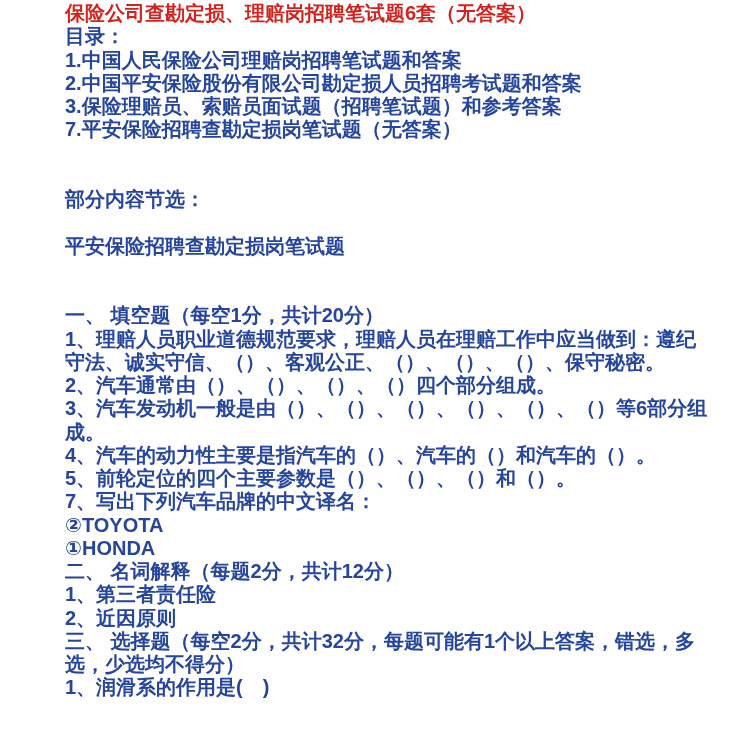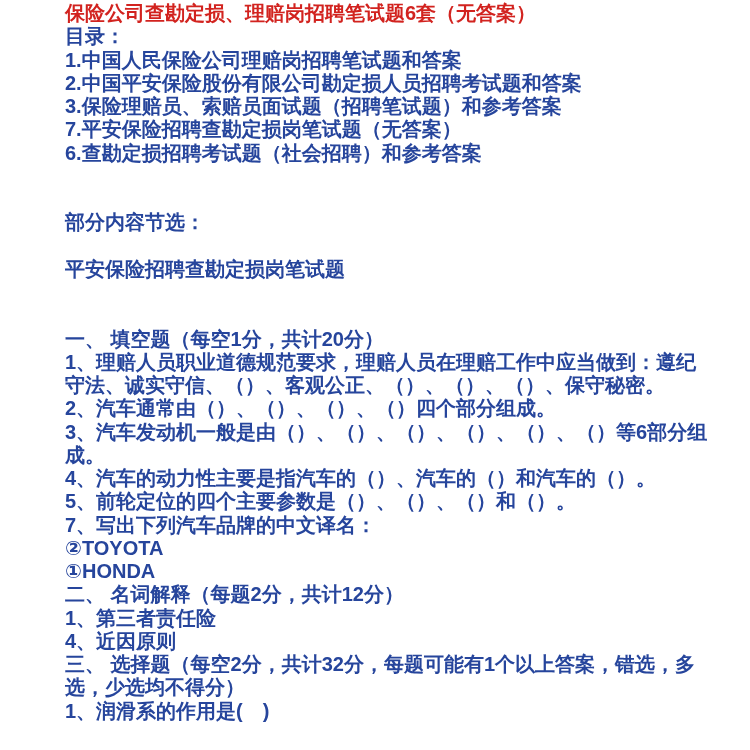--- a/index.html
+++ b/index.html
@@ -38,21 +38,20 @@
 <body>
 
 <div class="doc">
   <div class="line title">保险公司查勘定损、理赔岗招聘笔试题6套（无答案）</div>
   <div class="line">目录：</div>
   <div>
       <div class="line">1.中国人民保险公司理赔岗招聘笔试题和答案</div>
       <div class="line">2.中国平安保险股份有限公司勘定损人员招聘考试题和答案</div>
       <div class="line">3.保险理赔员、索赔员面试题（招聘笔试题）和参考答案</div>
       <div class="line">7.平安保险招聘查勘定损岗笔试题（无答案）</div>
-      <div class="line">6.查勘定损招聘考试题（社会招聘）和参考答案</div>
     </div>
   <div class="line spacer"></div>
   <div class="line spacer"></div>
   <div class="line">部分内容节选：</div>
   <div class="line spacer"></div>
   <div class="line">平安保险招聘查勘定损岗笔试题</div>
   <div class="line spacer"></div>
   <div class="line spacer"></div>
   <div>
       <div class="line">一、 填空题（每空1分，共计20分）</div>
@@ -61,18 +60,18 @@
       <div class="line">2、汽车通常由（）、（）、（）、（）四个部分组成。</div>
       <div class="line">3、汽车发动机一般是由（）、（）、（）、（）、（）、（）等6部分组</div>
       <div class="line">成。</div>
       <div class="line">4、汽车的动力性主要是指汽车的（）、汽车的（）和汽车的（）。</div>
       <div class="line">5、前轮定位的四个主要参数是（）、（）、（）和（）。</div>
       <div class="line">7、写出下列汽车品牌的中文译名：</div>
       <div class="line">②TOYOTA</div>
       <div class="line">①HONDA</div>
       <div class="line">二、 名词解释（每题2分，共计12分）</div>
       <div class="line">1、第三者责任险</div>
-      <div class="line">4、近因原则</div>
+      <div class="line">2、近因原则</div>
       <div class="line">三、 选择题（每空2分，共计32分，每题可能有1个以上答案，错选，多</div>
       <div class="line">选，少选均不得分）</div>
       <div class="line">1、润滑系的作用是(　)</div>
     </div>
 </div>
 
 </body></html>

